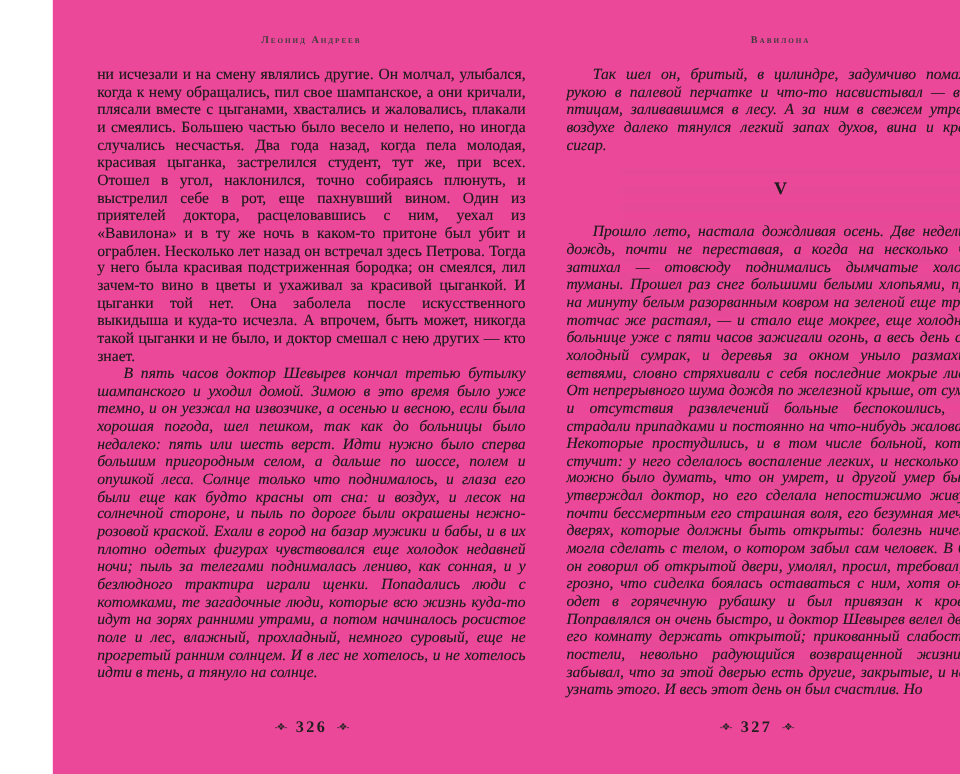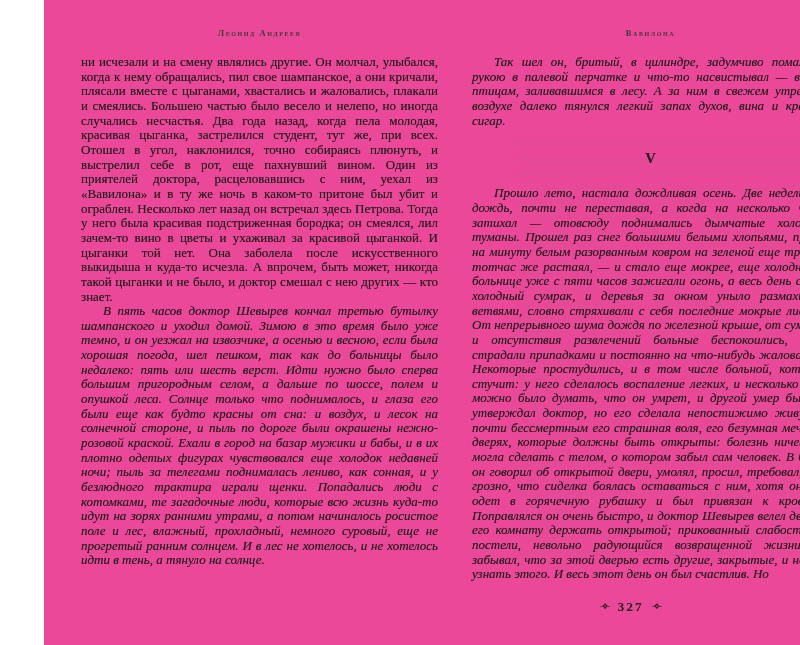--- a/index.html
+++ b/index.html
@@ -105,18 +105,21 @@
 
   <section class="page page-right">
     <div class="running-head">Вавилона</div>
     <p class="body-par indent">Так шел он, бритый, в цилиндре, задумчиво помахивал рукою в палевой перчатке и что-то насвистывал — в тон птицам, заливавшимся в лесу. А за ним в свежем утреннем воздухе далеко тянулся легкий запах духов, вина и крепких сигар.</p>
     <div class="chapter-heading">V</div>
     <p class="body-par indent">Прошло лето, настала дождливая осень. Две недели лил дождь, почти не переставая, а когда на несколько часов затихал — отовсюду поднимались дымчатые холодные туманы. Прошел раз снег большими белыми хлопьями, прилег на минуту белым разорванным ковром на зеленой еще траве и тотчас же растаял, — и стало еще мокрее, еще холоднее. В больнице уже с пяти часов зажигали огонь, а весь день стоял холодный сумрак, и деревья за окном уныло размахивали ветвями, словно стряхивали с себя последние мокрые листья. От непрерывного шума дождя по железной крыше, от сумрака и отсутствия развлечений больные беспокоились, чаще страдали припадками и постоянно на что-нибудь жаловались. Некоторые простудились, и в том числе больной, который стучит: у него сделалось воспаление легких, и несколько дней можно было думать, что он умрет, и другой умер бы, как утверждал доктор, но его сделала непостижимо живучим, почти бессмертным его страшная воля, его безумная мечта о дверях, которые должны быть открыты: болезнь ничего не могла сделать с телом, о котором забыл сам человек. В бреду он говорил об открытой двери, умолял, просил, требовал, так грозно, что сиделка боялась оставаться с ним, хотя он был одет в горячечную рубашку и был привязан к кровати. Поправлялся он очень быстро, и доктор Шевырев велел дверь в его комнату держать открытой; прикованный слабостью к постели, невольно радующийся возвращенной жизни, он забывал, что за этой дверью есть другие, закрытые, и не мог узнать этого. И весь этот день он был счастлив. Но</p>
   </section>
 
   <div class="ghost-bleed"></div>
 
+  <div class="folio folio-left">
+    <span class="fleuron">-❖-</span><span class="folio-num">326</span><span class="fleuron">-❖-</span>
+  </div>
   <div class="folio folio-right">
     <span class="fleuron">-❖-</span><span class="folio-num">327</span><span class="fleuron">-❖-</span>
   </div>
 
 
 </div>
 
 </body></html>

